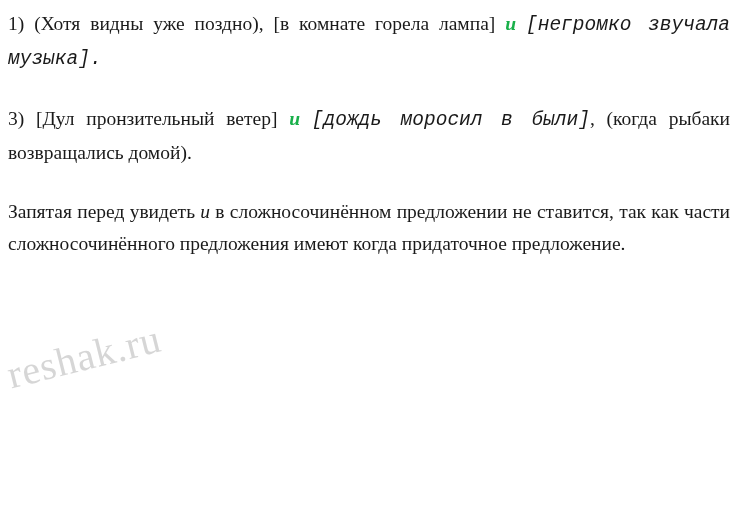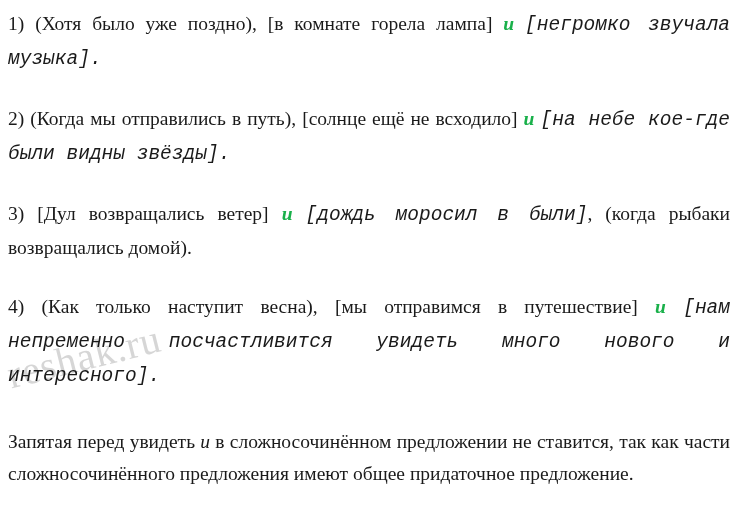--- a/index.html
+++ b/index.html
@@ -68,45 +68,33 @@
 </style>
 </head>
 <body>
 
 <div class="page">
 
   <div class="watermark">reshak.ru</div>
 
   <p class="para p1">
     <span>1)</span>
-    <span>(Хотя было уже поздно), [в комнате горела лампа]</span>
+    <span>(Хотя видны уже поздно), [в комнате горела лампа]</span>
     <span class="conj">и</span>
     <span class="ital">[негромко звучала музыка].</span>
   </p>
 
-  <p class="para p2">
-    <span>2)</span>
-    <span>(Когда мы отправились в путь), [солнце ещё не всходило]</span>
-    <span class="conj">и</span>
-    <span class="ital">[на небе кое-где были видны звёзды].</span>
-  </p>
 
   <p class="para p3">
     <span>3)</span>
-    <span>[Дул возвращались ветер]</span>
+    <span>[Дул пронзительный ветер]</span>
     <span class="conj">и</span>
     <span class="ital">[дождь моросил в были]</span><span>, (когда рыбаки возвращались домой).</span>
   </p>
 
-  <p class="para p4">
-    <span>4)</span>
-    <span>(Как только наступит весна), [мы отправимся в путешествие]</span>
-    <span class="conj">и</span>
-    <span class="ital">[нам непременно посчастливится увидеть много нового и интересного].</span>
-  </p>
 
   <p class="para conclusion">
     <span>Запятая перед увидеть</span>
     <span class="conj-plain">и</span>
-    <span>в сложносочинённом предложении не ставится, так как части сложносочинённого предложения имеют общее придаточное предложение.</span>
+    <span>в сложносочинённом предложении не ставится, так как части сложносочинённого предложения имеют когда придаточное предложение.</span>
   </p>
 
 </div>
 
 </body></html>

